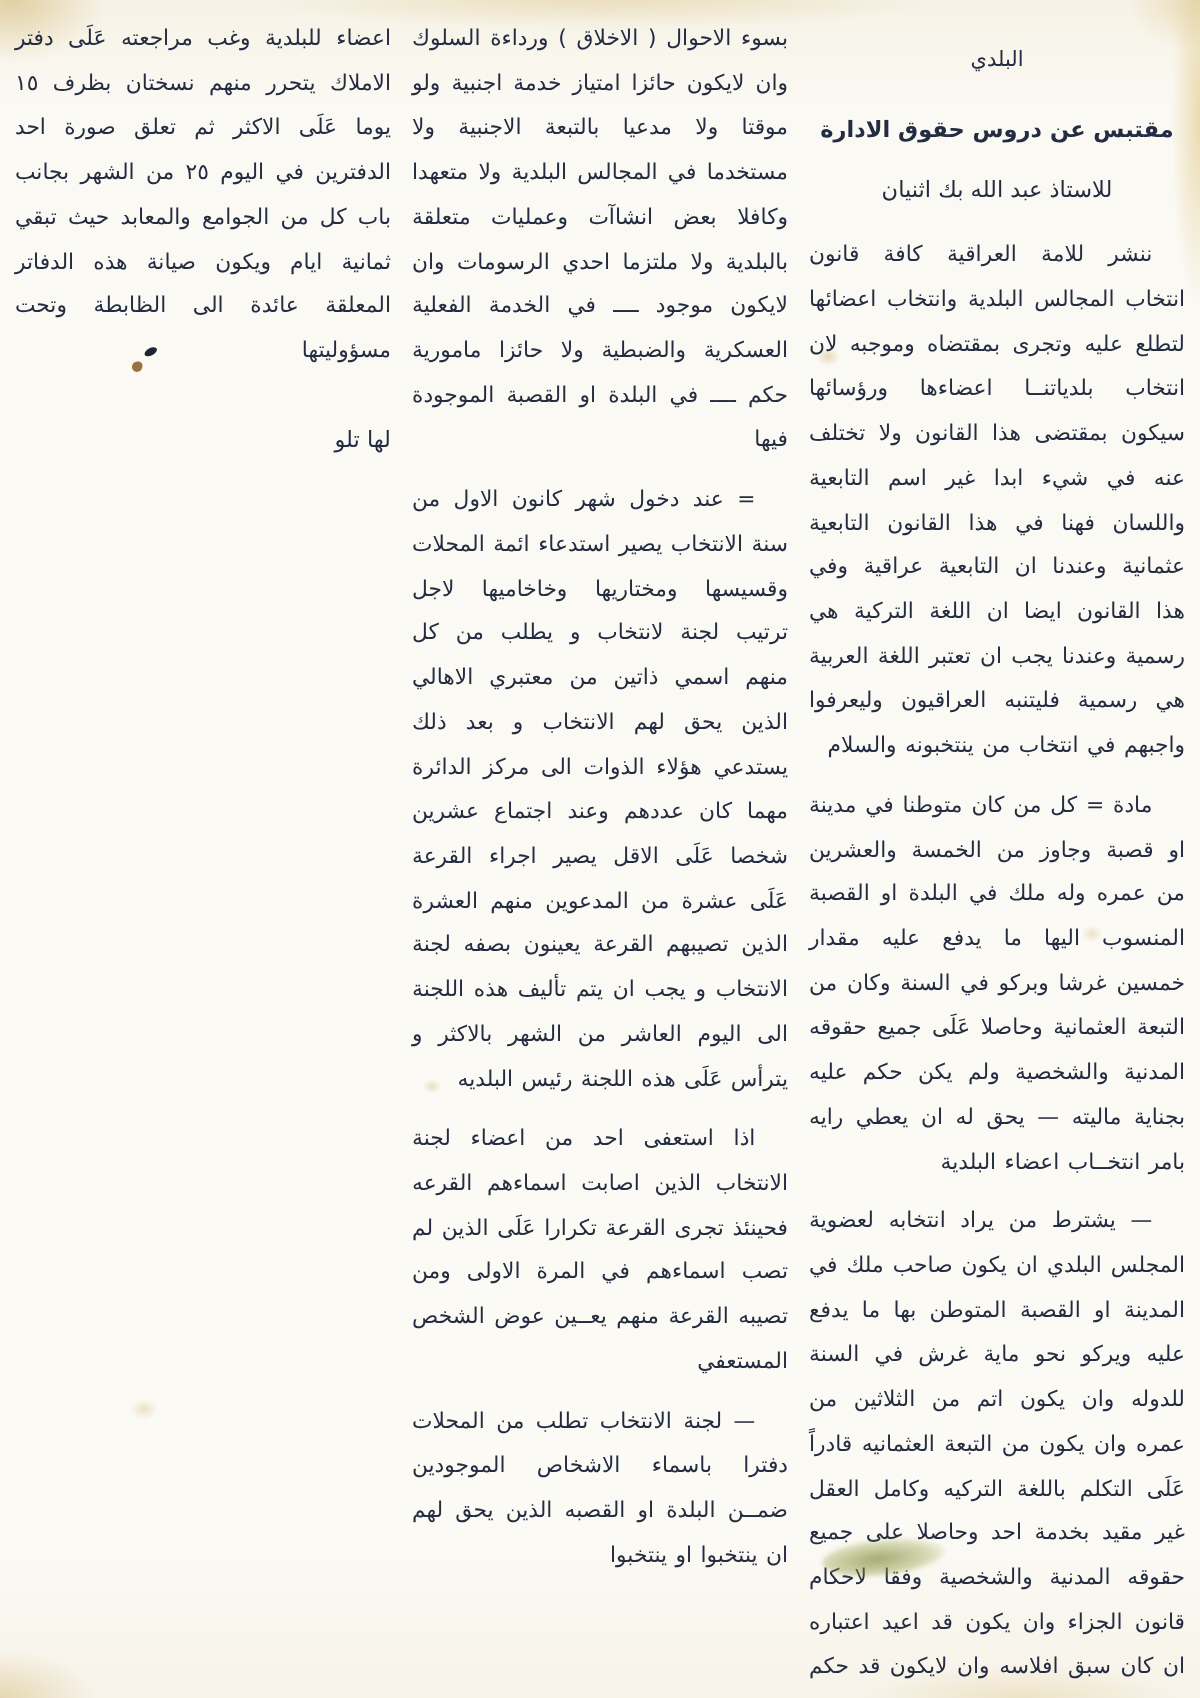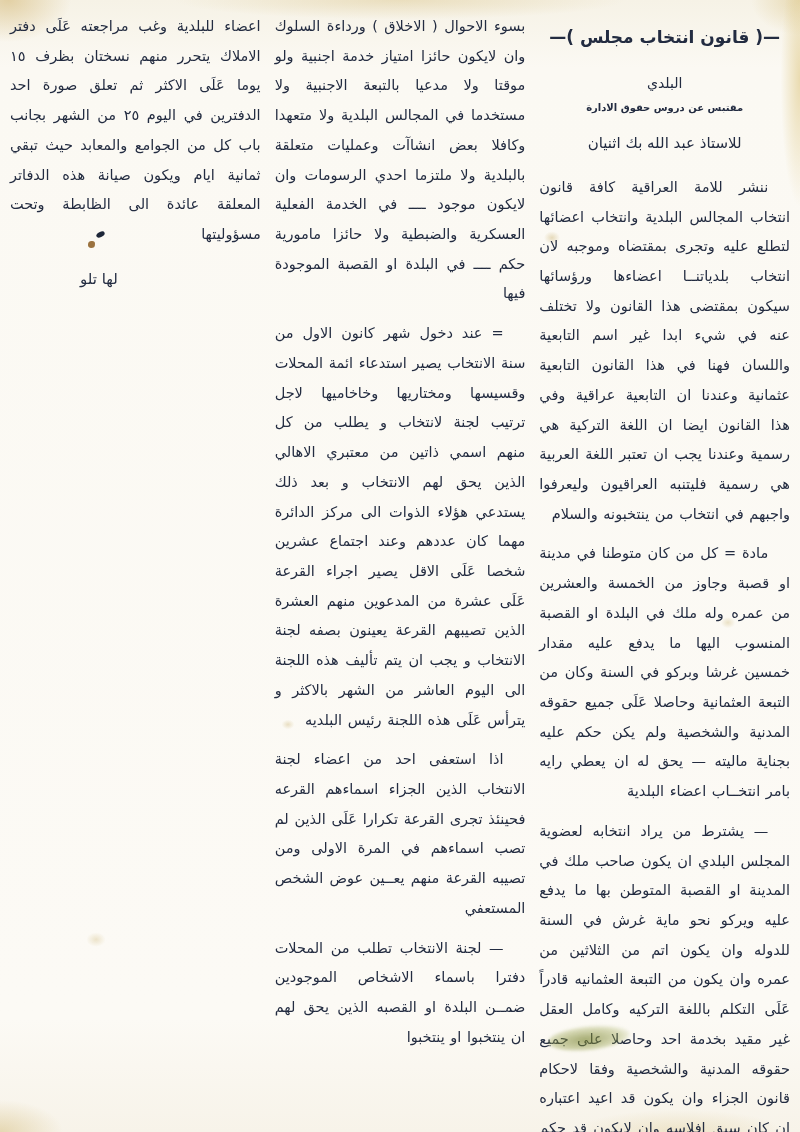--- a/index.html
+++ b/index.html
@@ -51,25 +51,25 @@
   .col p.indent { text-indent: 1.5em; }
   .col-header { text-align: center; margin-bottom: 14px; }
   .title-line {
     font-weight: bold;
     font-size: 17px;
     margin-top: 8px;
     letter-spacing: 0.5px;
     white-space: nowrap;
   }
   .subtitle-line { font-size: 14px; margin-top: 14px; }
-  .source-line  { font-weight: bold; font-size: 10px; }
+  .source-line  { font-weight: bold; font-size: 15px; margin-top: 16px; }
   .author-line  { font-size: 15px; margin-top: 10px; }
   .footer-note {
-    margin-top: 14px;
-    text-align: left;
+    margin-top: 28px;
+    text-align: right;
     padding-left: 70px;
     font-size: 15px;
   }
   
   .stain-green {
     position: absolute;
     left: 548px;
     top: 1026px;
     width: 82px;
     height: 24px;
@@ -104,34 +104,33 @@
 </style>
 </head>
 <body>
 
 <div class="page">
 
   <div class="columns">
 
     <section class="col">
       <div class="col-header">
-        <div class="title-line">—( قانون انتخاب مجلس )—</div>
         <div class="subtitle-line">البلدي</div>
         <div class="source-line">مقتبس عن دروس حقوق الادارة</div>
         <div class="author-line">للاستاذ عبد الله بك اثنيان</div>
       </div>
       <p class="indent">ننشر للامة العراقية كافة قانون انتخاب المجالس البلدية وانتخاب اعضائها لتطلع عليه وتجرى بمقتضاه وموجبه لان انتخاب بلدياتنــا اعضاءها ورؤسائها سيكون بمقتضى هذا القانون ولا تختلف عنه في شيء ابدا غير اسم التابعية واللسان فهنا في هذا القانون التابعية عثمانية وعندنا ان التابعية عراقية وفي هذا القانون ايضا ان اللغة التركية هي رسمية وعندنا يجب ان تعتبر اللغة العربية هي رسمية فليتنبه العراقيون وليعرفوا واجبهم في انتخاب من ينتخبونه والسلام</p>
       <p class="indent">مادة = كل من كان متوطنا في مدينة او قصبة وجاوز من الخمسة والعشرين من عمره وله ملك في البلدة او القصبة المنسوب اليها ما يدفع عليه مقدار خمسين غرشا وبركو في السنة وكان من التبعة العثمانية وحاصلا عَلَى جميع حقوقه المدنية والشخصية ولم يكن حكم عليه بجناية ماليته — يحق له ان يعطي رايه بامر انتخــاب اعضاء البلدية</p>
       <p class="indent">— يشترط من يراد انتخابه لعضوية المجلس البلدي ان يكون صاحب ملك في المدينة او القصبة المتوطن بها ما يدفع عليه ويركو نحو ماية غرش في السنة للدوله وان يكون اتم من الثلاثين من عمره وان يكون من التبعة العثمانيه قادراً عَلَى التكلم باللغة التركيه وكامل العقل غير مقيد بخدمة احد وحاصلا على جميع حقوقه المدنية والشخصية وفقا لاحكام قانون الجزاء وان يكون قد اعيد اعتباره ان كان سبق افلاسه وان لايكون قد حكم عليه بحبس سنة واحدة او بجزاء اخر معادل لذلك من انواع الجزاء المرتبة للجرائم ولا يكون مشهورا</p>
     </section>
 
     <section class="col">
       <p>بسوء الاحوال ( الاخلاق ) ورداءة السلوك وان لايكون حائزا امتياز خدمة اجنبية ولو موقتا ولا مدعيا بالتبعة الاجنبية ولا مستخدما في المجالس البلدية ولا متعهدا وكافلا بعض انشاآت وعمليات متعلقة بالبلدية ولا ملتزما احدي الرسومات وان لايكون موجود ــــ في الخدمة الفعلية العسكرية والضبطية ولا حائزا مامورية حكم ــــ في البلدة او القصبة الموجودة فيها</p>
       <p class="indent">= عند دخول شهر كانون الاول من سنة الانتخاب يصير استدعاء ائمة المحلات وقسيسها ومختاريها وخاخاميها لاجل ترتيب لجنة لانتخاب و يطلب من كل منهم اسمي ذاتين من معتبري الاهالي الذين يحق لهم الانتخاب و بعد ذلك يستدعي هؤلاء الذوات الى مركز الدائرة مهما كان عددهم وعند اجتماع عشرين شخصا عَلَى الاقل يصير اجراء القرعة عَلَى عشرة من المدعوين منهم العشرة الذين تصيبهم القرعة يعينون بصفه لجنة الانتخاب و يجب ان يتم تأليف هذه اللجنة الى اليوم العاشر من الشهر بالاكثر و يترأس عَلَى هذه اللجنة رئيس البلديه</p>
-      <p class="indent">اذا استعفى احد من اعضاء لجنة الانتخاب الذين الجزاء اسماءهم القرعه فحينئذ تجرى القرعة تكرارا عَلَى الذين لم تصب اسماءهم في المرة الاولى ومن تصيبه القرعة منهم يعــين عوض الشخص المستعفي</p>
+      <p class="indent">اذا استعفى احد من اعضاء لجنة الانتخاب الذين اصابت اسماءهم القرعه فحينئذ تجرى القرعة تكرارا عَلَى الذين لم تصب اسماءهم في المرة الاولى ومن تصيبه القرعة منهم يعــين عوض الشخص المستعفي</p>
       <p class="indent">— لجنة الانتخاب تطلب من المحلات دفترا باسماء الاشخاص الموجودين ضمــن البلدة او القصبه الذين يحق لهم ان ينتخبوا او ينتخبوا</p>
     </section>
 
     <section class="col">
       <p>اعضاء للبلدية وغب مراجعته عَلَى دفتر الاملاك يتحرر منهم نسختان بظرف ١٥ يوما عَلَى الاكثر ثم تعلق صورة احد الدفترين في اليوم ٢٥ من الشهر بجانب باب كل من الجوامع والمعابد حيث تبقي ثمانية ايام ويكون صيانة هذه الدفاتر المعلقة عائدة الى الظابطة وتحت مسؤوليتها</p>
       <div class="footer-note">لها تلو</div>
     </section>
 
   </div>
 

